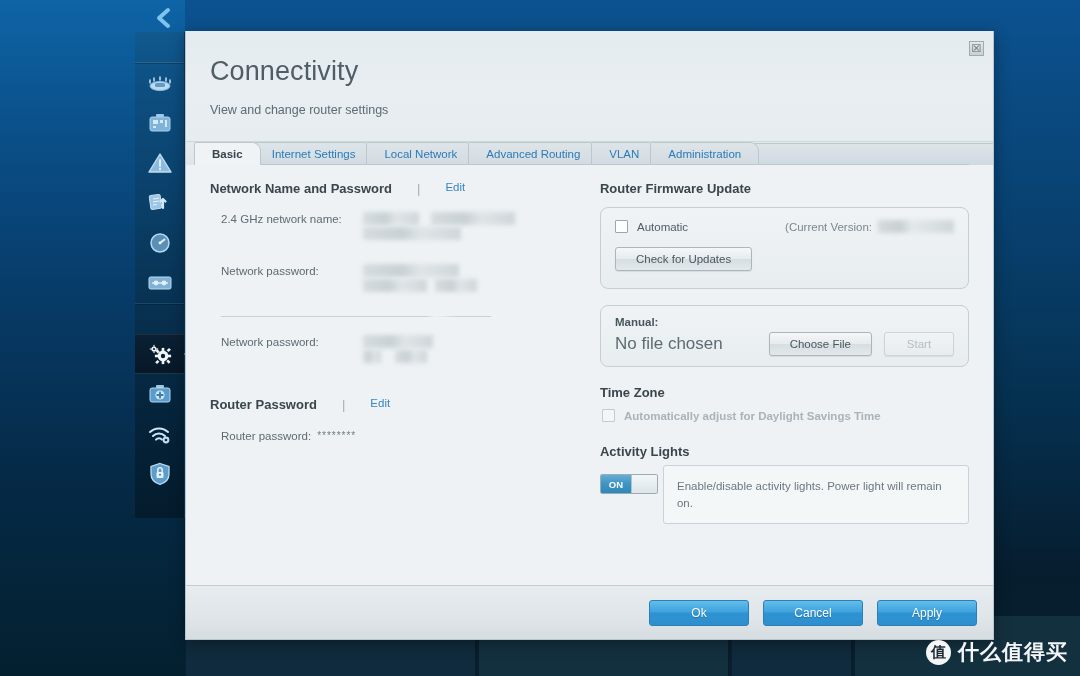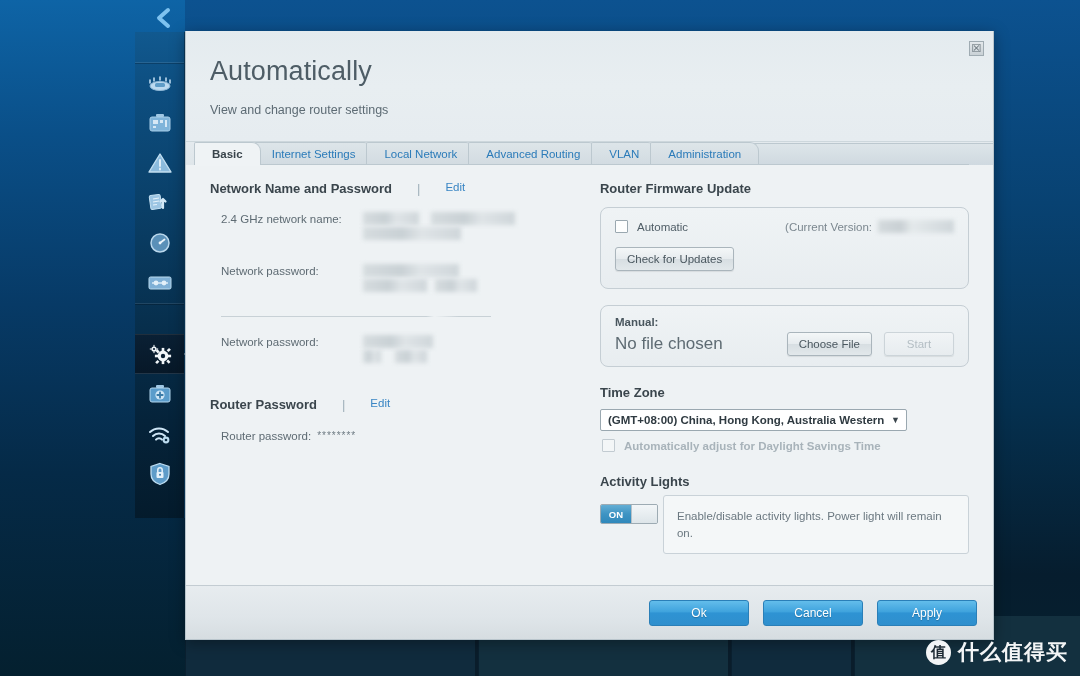--- a/index.html
+++ b/index.html
@@ -228,21 +228,21 @@
   .cur-ver { font-size: 11.5px; color: #7b878f; display: flex; align-items: center; gap: 6px; }
   .cur-ver .blurv {
     width: 76px; height: 13px;
     background: linear-gradient(90deg,#d4dadd 0%,#c9d0d4 30%,#e4e9eb 45%,#cfd6da 100%);
     filter: blur(2.2px);
   }
 
   .btn-gray {
     font-family: "Liberation Sans", sans-serif;
     font-size: 11.5px; color: #4a575f;
-    padding: 5px 11px;
+    padding: 5px 20px;
     background: linear-gradient(180deg,#f4f7f8 0%, #e6ebee 50%, #d7dee2 51%, #e2e8eb 100%);
     border: 1px solid #aab5bc; border-radius: 3px;
     cursor: pointer;
     box-shadow: 0 1px 1px rgba(0,0,0,0.08);
   }
   .btn-gray.disabled { color: #b4bec4; border-color: #ccd4d9; background: linear-gradient(180deg,#f1f4f6,#e7ecef); cursor: default; }
 
   .manual-label { font-size: 11.5px; font-weight: bold; color: #49565e; margin-bottom: 4px; }
   .manual-file { font-size: 17px; color: #5e6b73; }
 
@@ -468,21 +468,21 @@
           <path d="M8.8 10 L8.8 8 A2.2 2.2 0 0 1 13.2 8 L13.2 10" fill="none" stroke="#e4f1fa" stroke-width="1.5"></path>
           <circle cx="11" cy="12.8" r="1" fill="#3a7ba8"></circle>
         </svg>
       </span>
     </div>
   </div>
 
   <div class="dialog">
 
     <div class="dlg-header">
-      <div class="dlg-title">Automatically</div>
+      <div class="dlg-title">Connectivity</div>
       <div class="dlg-subtitle">View and change router settings</div>
       <div class="close-btn">
         <span>☒</span>
       </div>
     </div>
 
     <div class="tabs">
       <div class="tab active">Basic</div>
       <div class="tab">Internet Settings</div>
       <div class="tab">Local Network</div>
@@ -574,24 +574,20 @@
             <span class="manual-file">No file chosen</span>
             <span style="display:flex;gap:12px">
               <button class="btn-gray">Choose File</button>
               <button class="btn-gray disabled" style="width:70px">Start</button>
             </span>
           </div>
         </div>
 
         <div class="blk-head" style="margin-top:18px;margin-bottom:9px">Time Zone</div>
 
-        <div class="tz-select">
-          <span>(GMT+08:00) China, Hong Kong, Australia Western</span>
-          <span class="arrow">▼</span>
-        </div>
 
         <div class="chk muted dst-row">
           <span class="box"></span>
           <span>Automatically adjust for Daylight Savings Time</span>
         </div>
 
         <div class="blk-head" style="margin-top:22px;margin-bottom:6px">Activity Lights</div>
 
         <div class="toggle-row">
           <div class="toggle">

